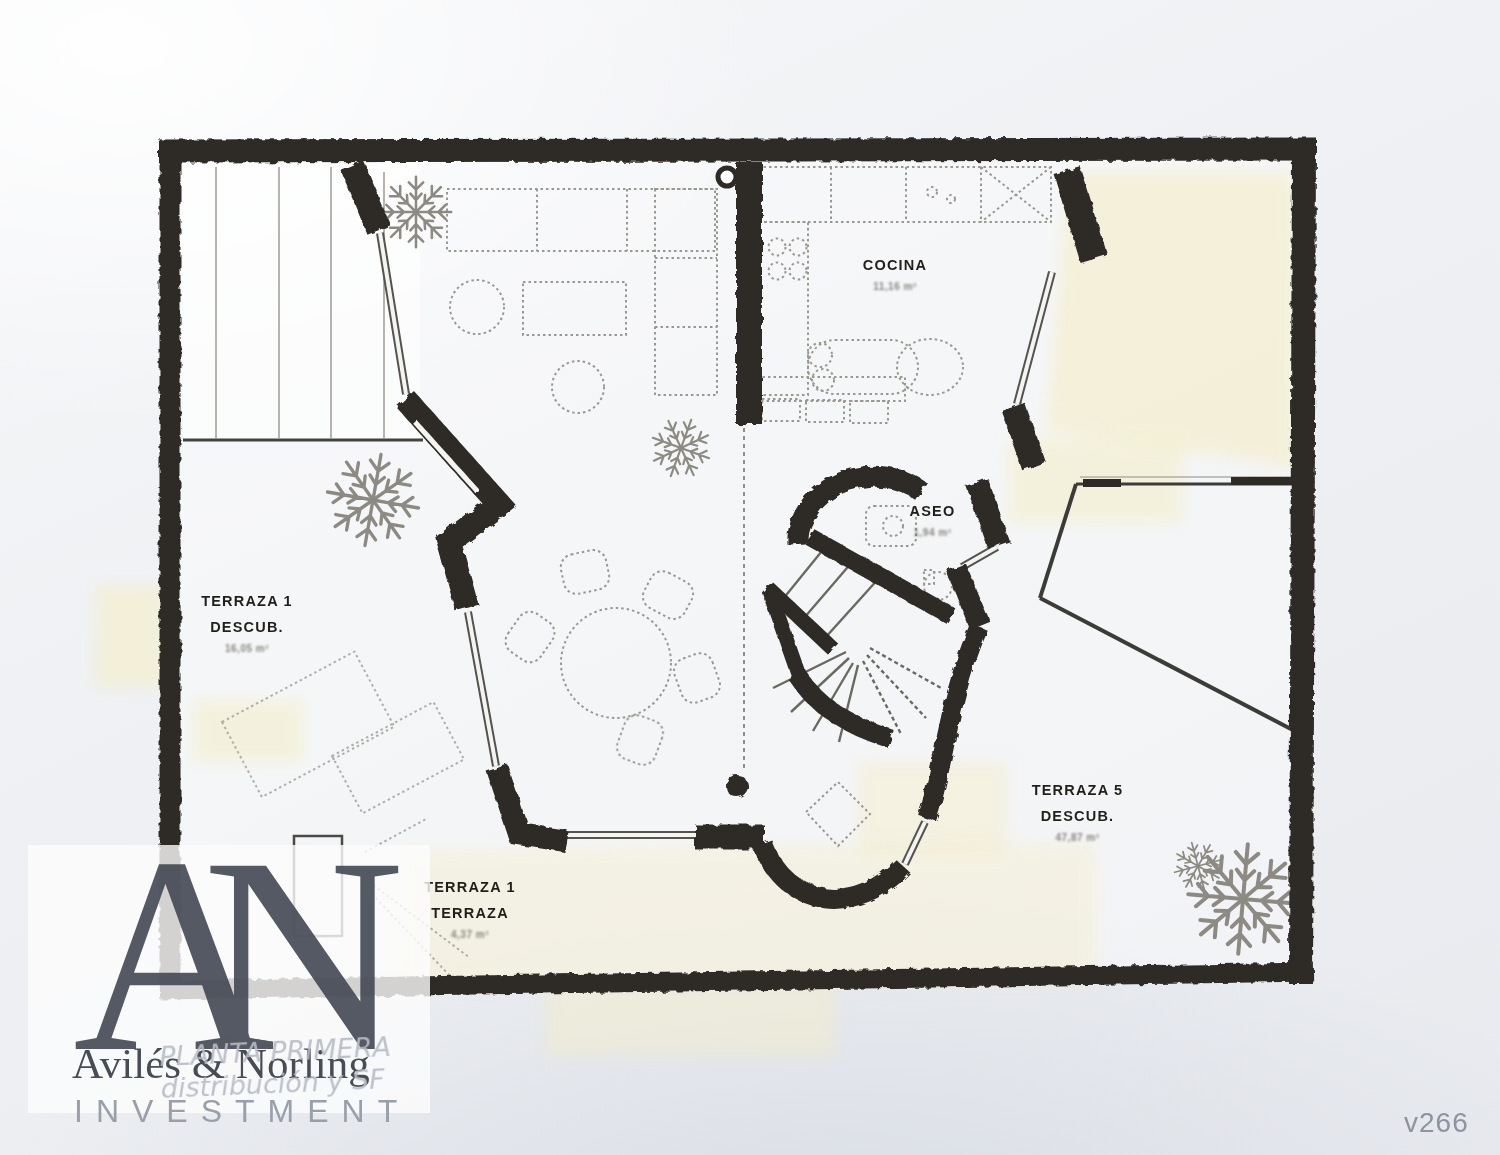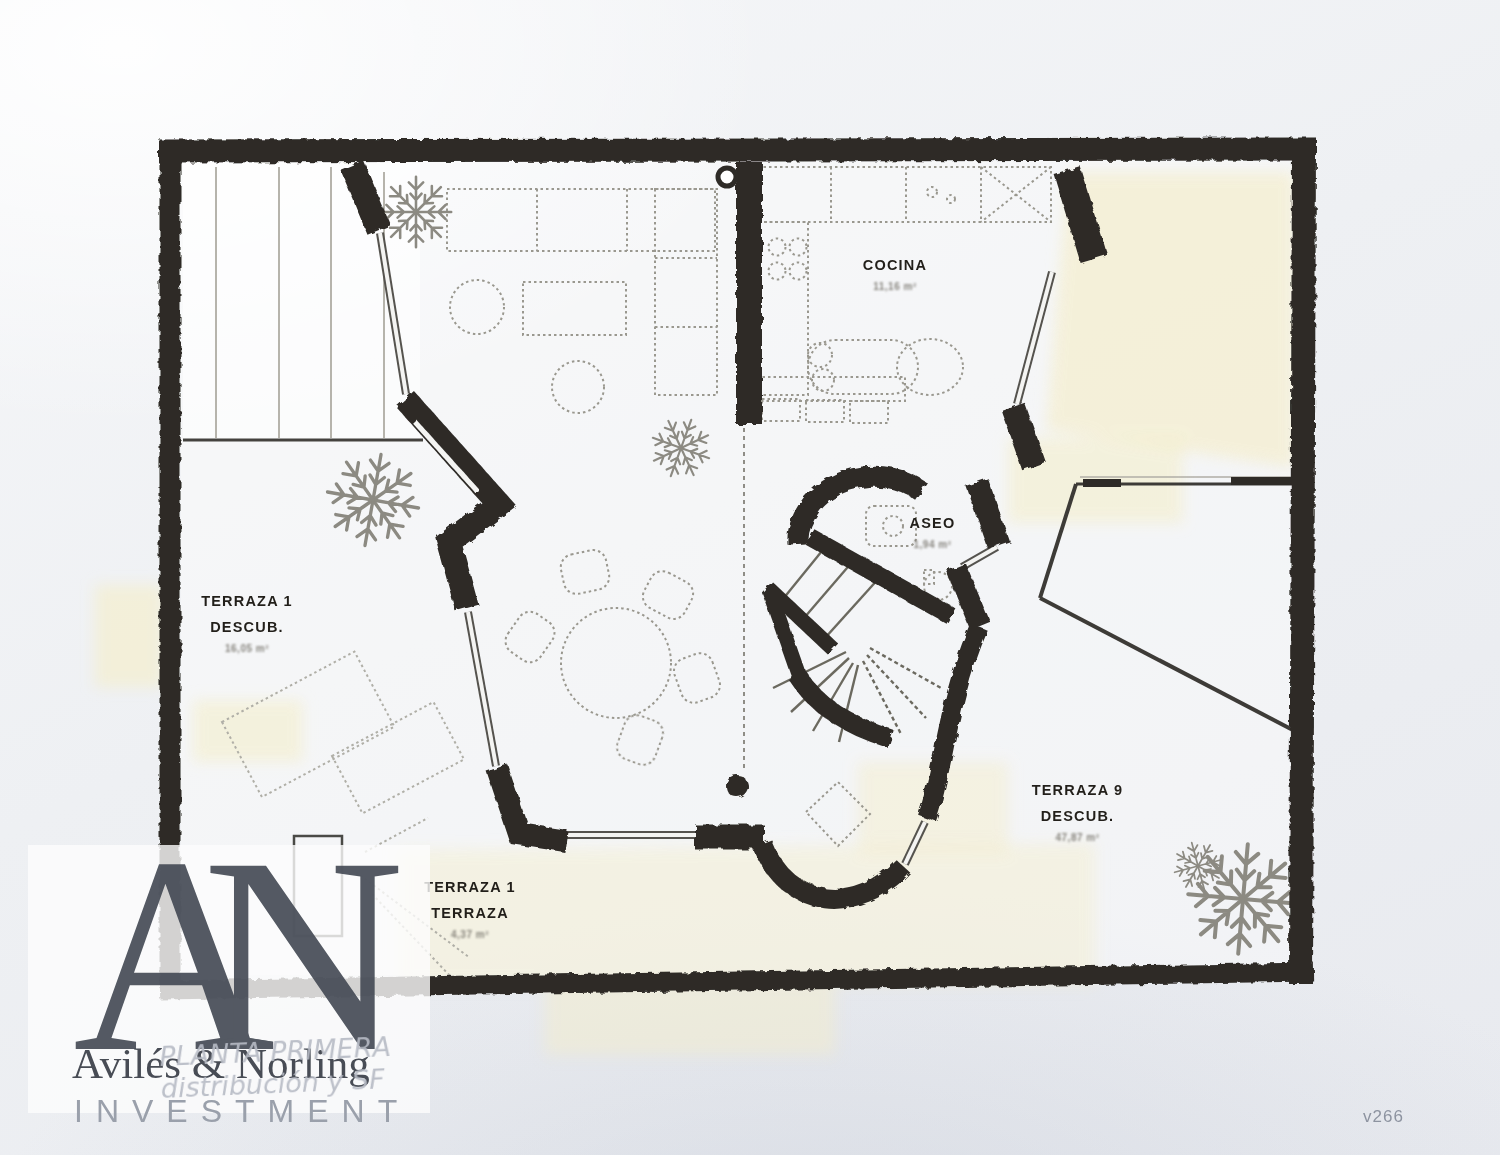--- a/index.html
+++ b/index.html
@@ -38,22 +38,22 @@
   }
   .wm-name{
     position:absolute;left:44px;top:194px;z-index:4;white-space:nowrap;
     font-family:"Liberation Serif",serif;font-size:43px;color:#3e434c;opacity:.95;
   }
   .wm-sub{
     position:absolute;left:46px;top:248px;z-index:4;white-space:nowrap;
     font-size:32px;letter-spacing:13px;color:#9aa0ab;
   }
   .version{
-    position:absolute;left:1363px;top:1107px;
-    font-size:17px;letter-spacing:1px;color:#8d93a0;
+    position:absolute;left:1404px;top:1107px;
+    font-size:28px;letter-spacing:1px;color:#8d93a0;
   }
 </style>
 </head>
 <body>
 
 <div class="stage">
 
 <svg class="plan" width="1500" height="1155" viewBox="0 0 1500 1155">
   <defs>
     <filter id="grain" x="-5%" y="-5%" width="110%" height="110%">
@@ -243,33 +243,33 @@
     <rect x="294" y="836" width="48" height="100" fill="none" stroke="#4a4a46" stroke-width="2.5"></rect>
   </g>
 </svg>
 
 <div class="rlabel" style="left:845px;top:252px;width:100px;">
   <span>COCINA</span>
   <span class="area">11,16 m²</span>
 </div>
 
 
-<div class="rlabel" style="left:895px;top:510px;width:75px;">
+<div class="rlabel" style="left:895px;top:498px;width:75px;">
   <span>ASEO</span>
   <span class="area">1,94 m²</span>
 </div>
 
 <div class="rlabel" style="left:172px;top:588px;width:150px;">
   <span>TERRAZA 1</span><br>
   <span>DESCUB.</span>
   <span class="area">16,05 m²</span>
 </div>
 
 <div class="rlabel" style="left:1000px;top:777px;width:155px;">
-  <span>TERRAZA 9</span><br>
+  <span>TERRAZA 5</span><br>
   <span>DESCUB.</span>
   <span class="area">47,87 m²</span>
 </div>
 
 <div class="rlabel" style="left:400px;top:874px;width:140px;">
   <span>TERRAZA 1</span><br>
   <span>TERRAZA</span>
   <span class="area">4,37 m²</span>
 </div>
 

